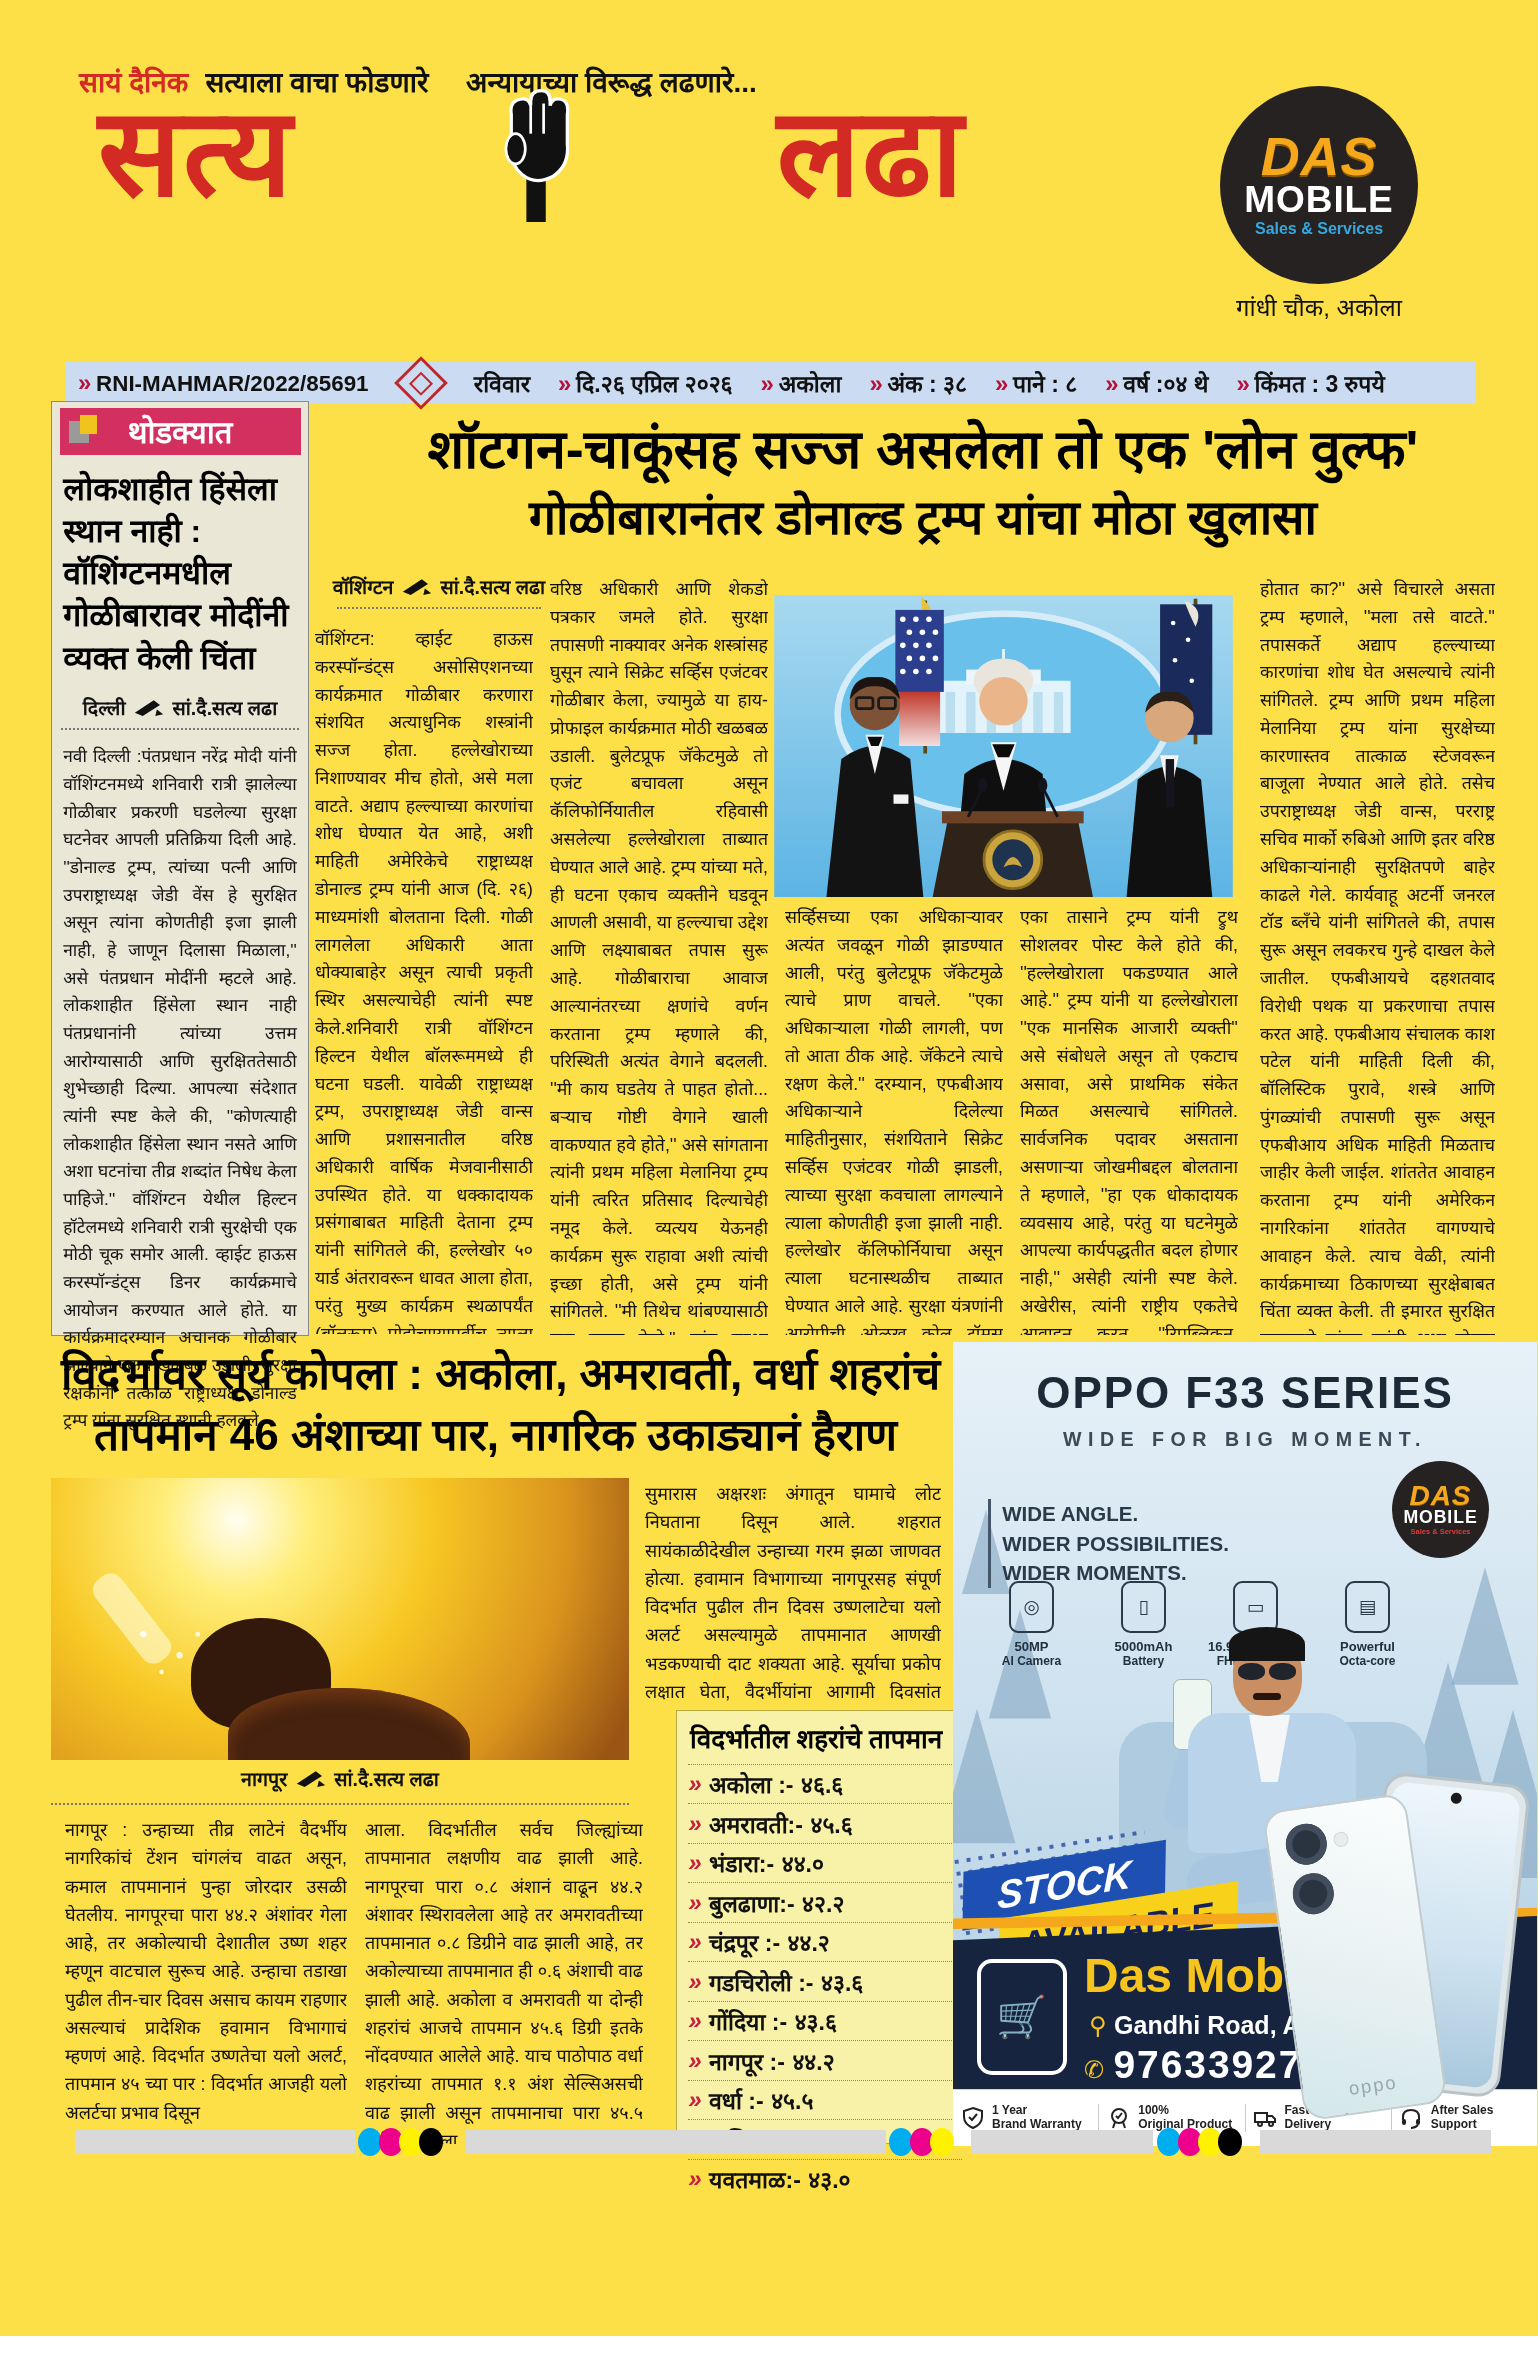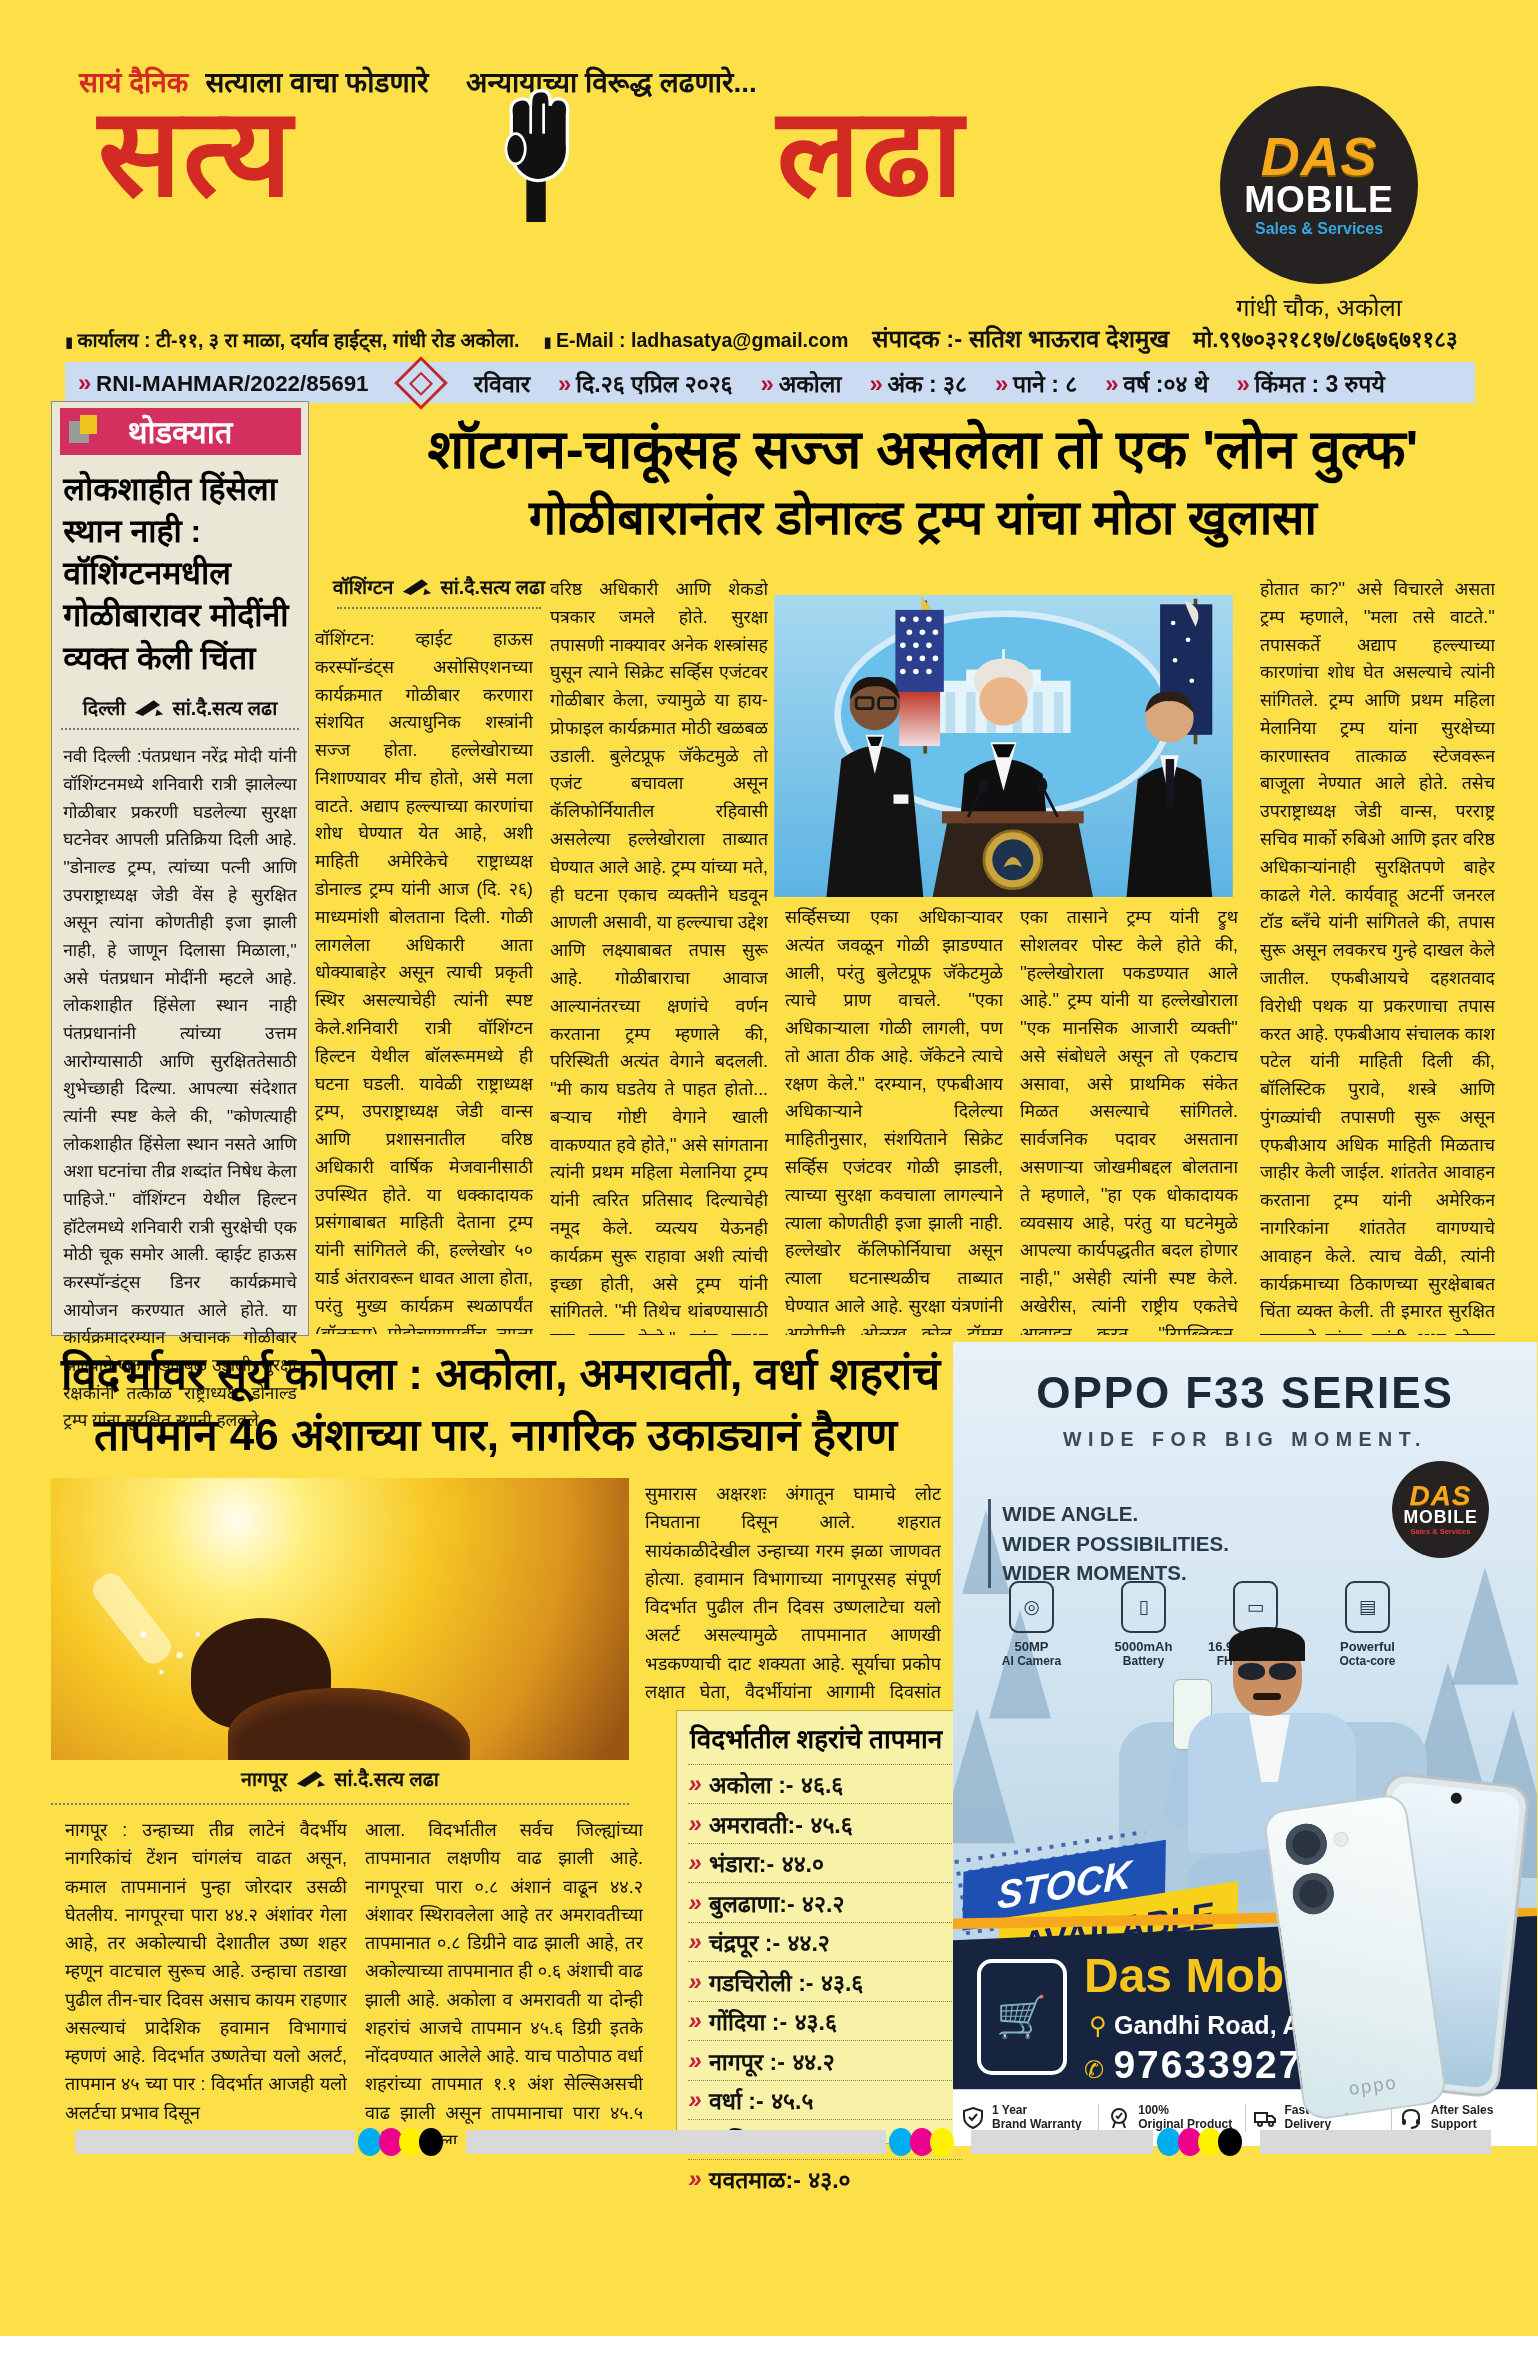--- a/index.html
+++ b/index.html
@@ -182,26 +182,20 @@
 
   <div class="das-box">
     <div class="das-circle">
       <span class="das-name">DAS</span>
       <span class="das-sub">MOBILE</span>
       <span class="das-tag">Sales &amp; Services</span>
     </div>
     <div class="das-addr">गांधी चौक, अकोला</div>
   </div>
 
-  <div class="contact-row">
-    <span class="c-item sq">कार्यालय : टी-११, ३ रा माळा, दर्याव हाईट्स, गांधी रोड अकोला.</span>
-    <span class="c-item sq">E-Mail : ladhasatya@gmail.com</span>
-    <span class="c-item c-editor">संपादक :- सतिश भाऊराव देशमुख</span>
-    <span class="c-item c-phone">मो.९९७०३२१८१७/८७६७६७११८३</span>
-  </div>
 
   <div class="info-bar">
     <span class="ib chev">RNI-MAHMAR/2022/85691</span>
     <span class="diamond">
         <i></i>
       </span>
     <span class="ib dev">रविवार</span>
     <span class="ib dev chev">दि.२६ एप्रिल २०२६</span>
     <span class="ib dev chev">अकोला</span>
     <span class="ib dev chev">अंक : ३८</span>

